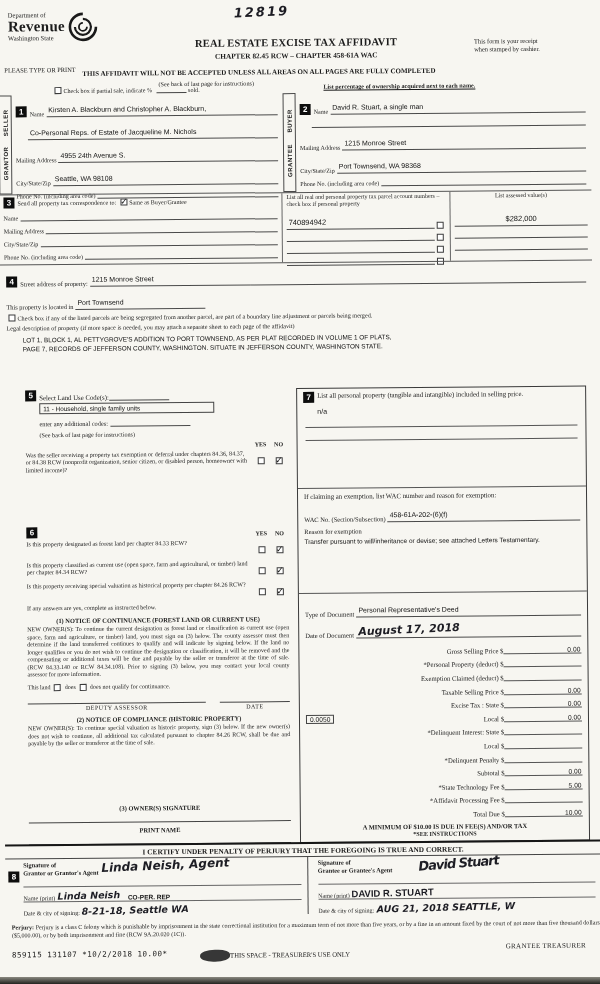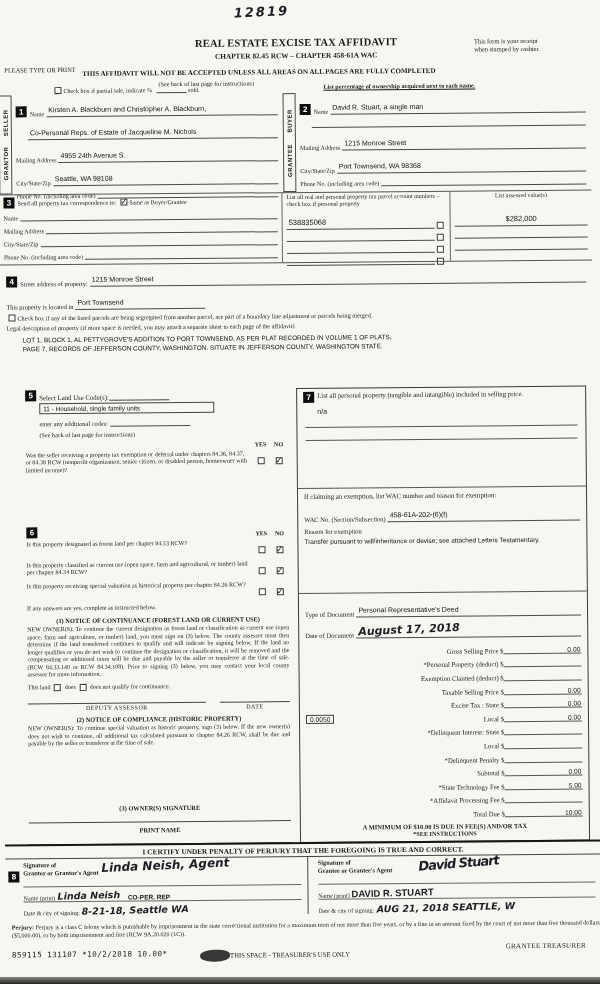--- a/index.html
+++ b/index.html
@@ -94,20 +94,34 @@
   #smudge{position:absolute;left:196px;top:949px;width:30px;height:12px;background:#1d1d1d;border-radius:50% 40% 50% 45%;opacity:.88;}
   .scanedge{position:absolute;left:0;right:0;bottom:0;height:7px;background:linear-gradient(#8a8880,#23231f);}
 </style>
 </head>
 <body>
 
 <div class="page">
 <div class="tilt">
 
   <div id="header">
+    <div class="logo">
+      <div class="dept">
+        <div class="d1">Department of</div>
+        <div class="d2">Revenue</div>
+        <div class="d3">Washington State</div>
+      </div>
+      <svg width="30" height="30" viewBox="0 0 30 30">
+        <g fill="none" stroke="#1a1a1a">
+          <path d="M15 2 A13 13 0 1 0 28 15" stroke-width="2.6"></path>
+          <path d="M15 7 A8 8 0 1 1 7 15" stroke-width="2.2"></path>
+          <path d="M15 11 A4 4 0 1 0 19 15" stroke-width="1.8"></path>
+        </g>
+      </svg>
+    </div>
     <div class="hwnum hand">12819</div>
     <div class="title">REAL ESTATE EXCISE TAX AFFIDAVIT</div>
     <div class="chapter">CHAPTER 82.45 RCW – CHAPTER 458-61A WAC</div>
     <div class="receipt">
       <div>This form is your receipt</div>
       <div>when stamped by cashier.</div>
     </div>
     <div class="ptp">PLEASE TYPE OR PRINT</div>
     <div class="warn">THIS AFFIDAVIT WILL NOT BE ACCEPTED UNLESS ALL AREAS ON ALL PAGES ARE FULLY COMPLETED</div>
     <div class="seeback">(See back of last page for instructions)</div>
@@ -201,21 +215,21 @@
             <span class="fill"></span>
           </div>
       <div class="frow">
             <span class="lbl">Phone No. (including area code)</span>
             <span class="fill"></span>
           </div>
     </div>
     <div class="s3c2">
       <div class="s3head">List all real and personal property tax parcel account numbers – check box if personal property</div>
       <div class="prow">
-        <span class="fill"><span class="typed" style="font-size:7.5px;">538835068</span></span>
+        <span class="fill"><span class="typed" style="font-size:7.5px;">740894942</span></span>
         <span class="cb"></span>
       </div>
       <div class="prow">
             <span class="fill"></span>
             <span class="cb"></span>
           </div>
       <div class="prow">
             <span class="fill"></span>
             <span class="cb"></span>
           </div>

